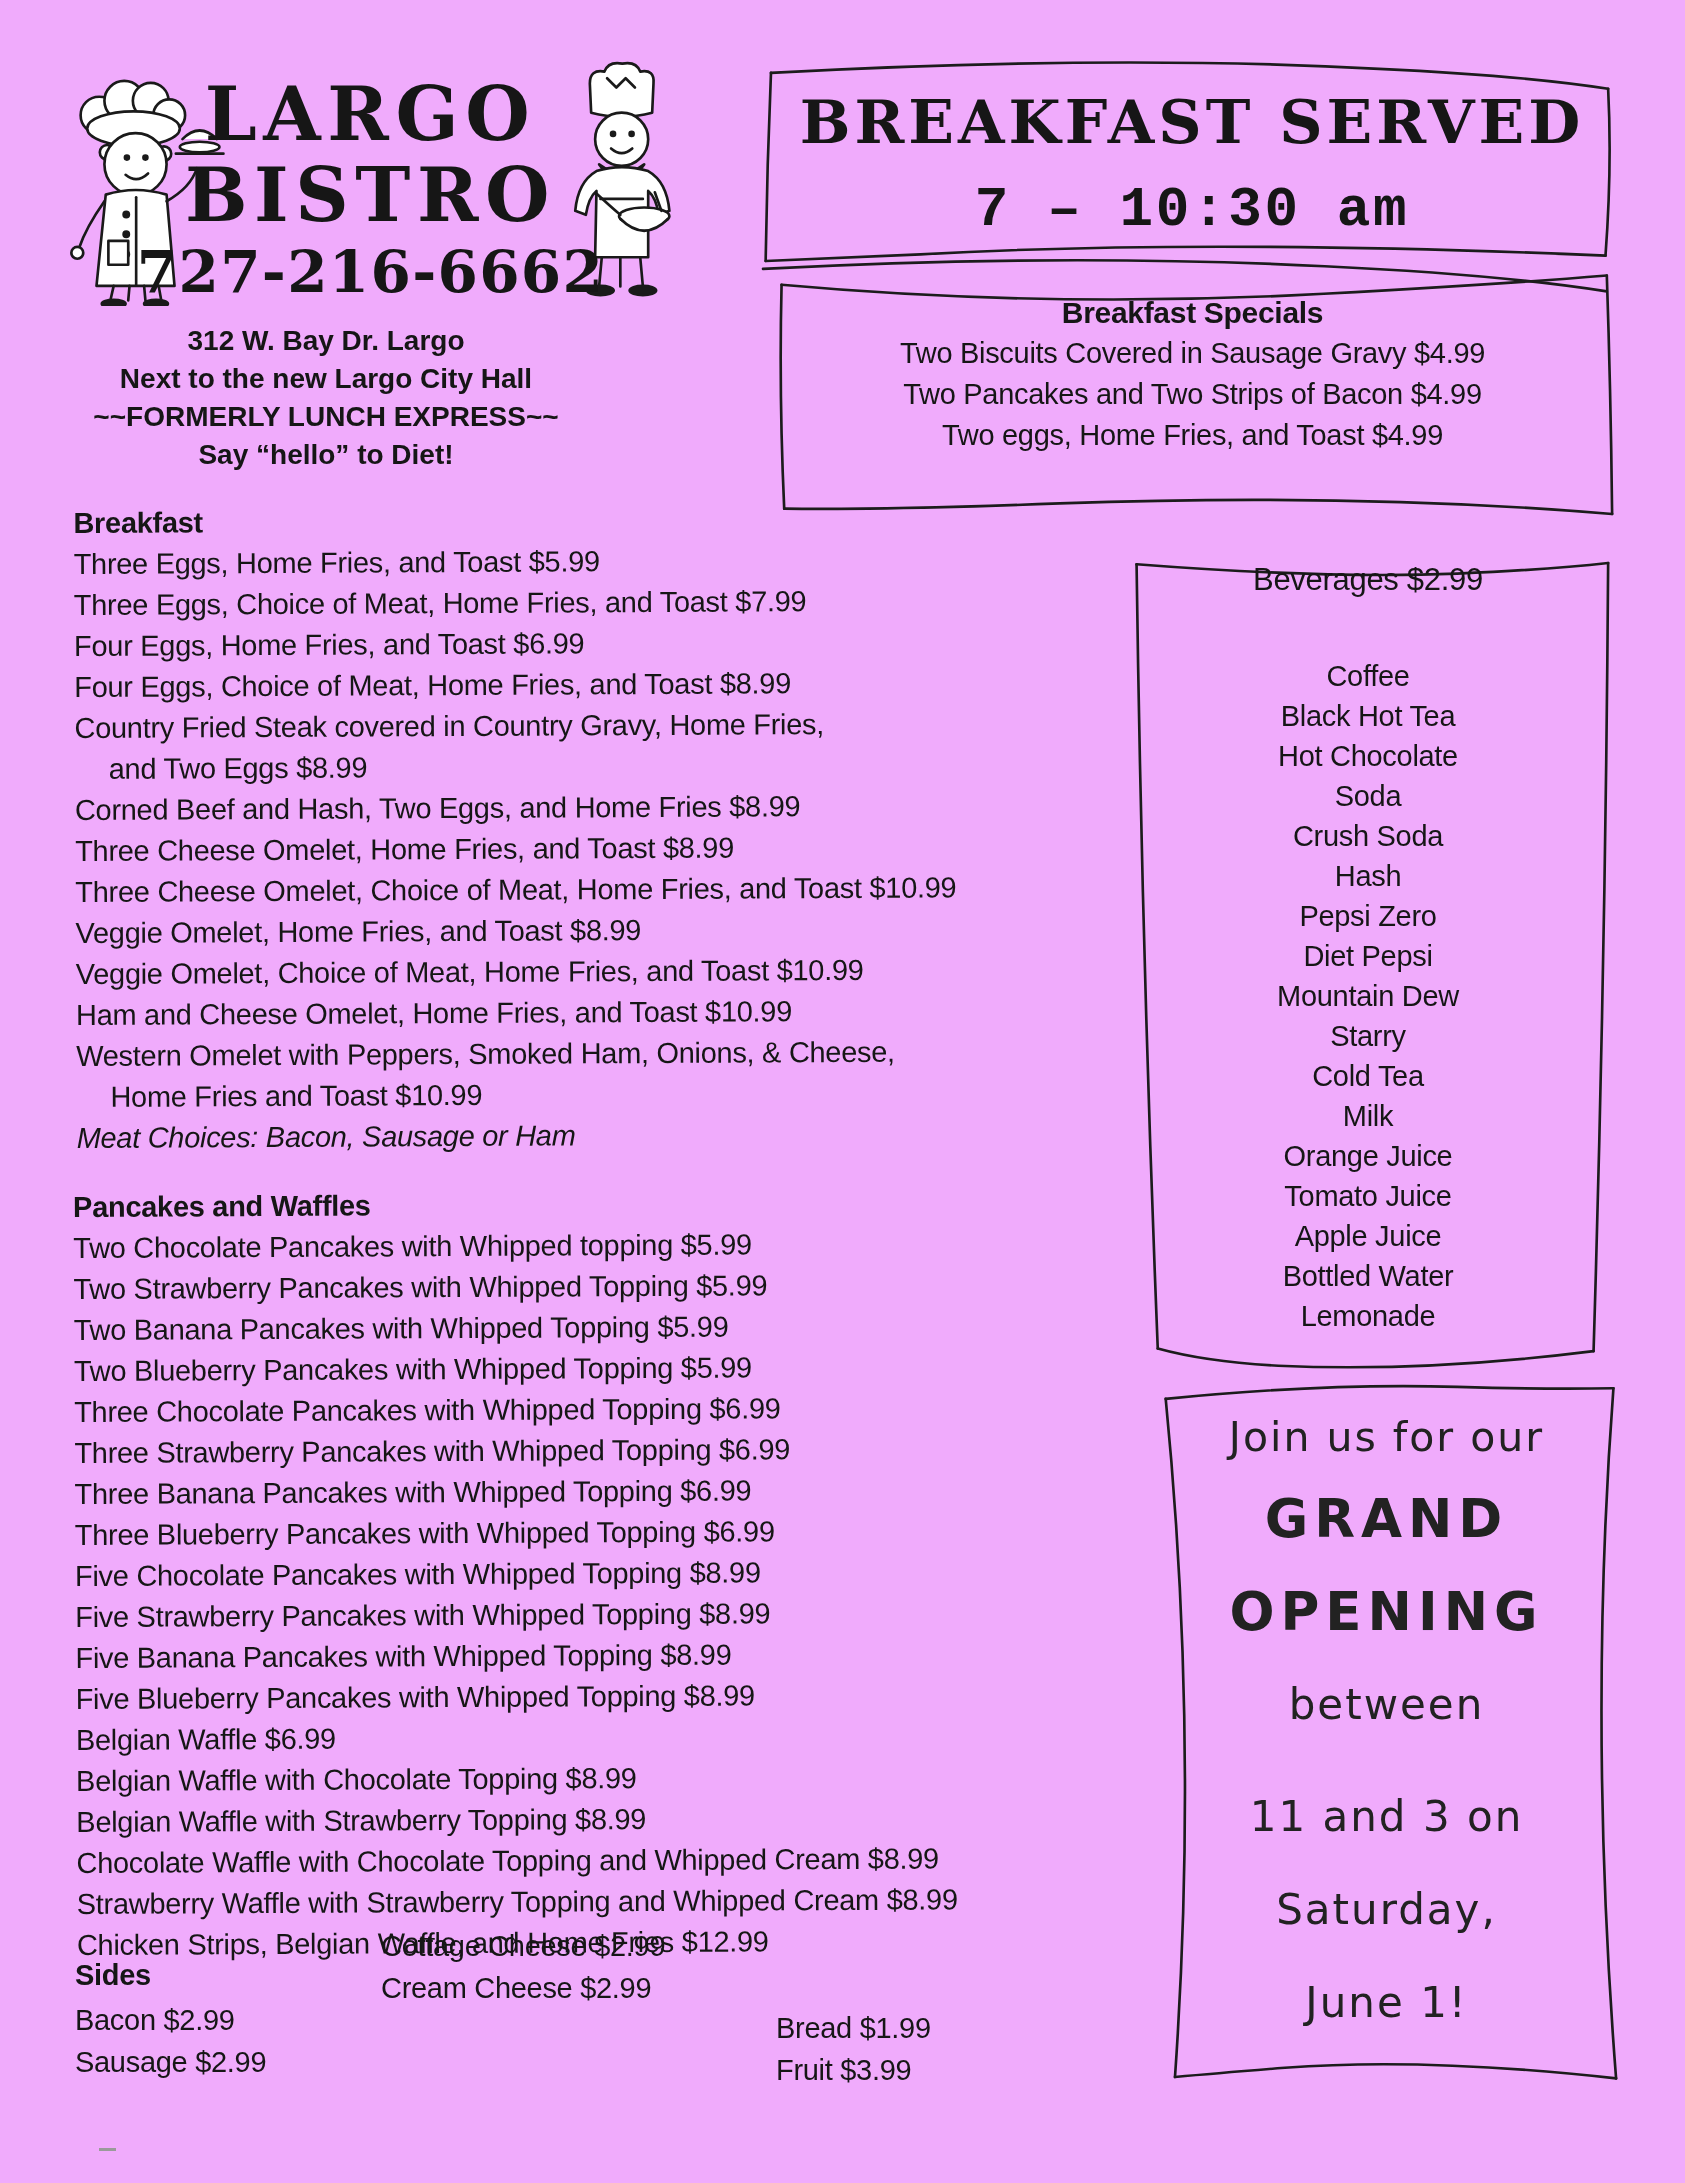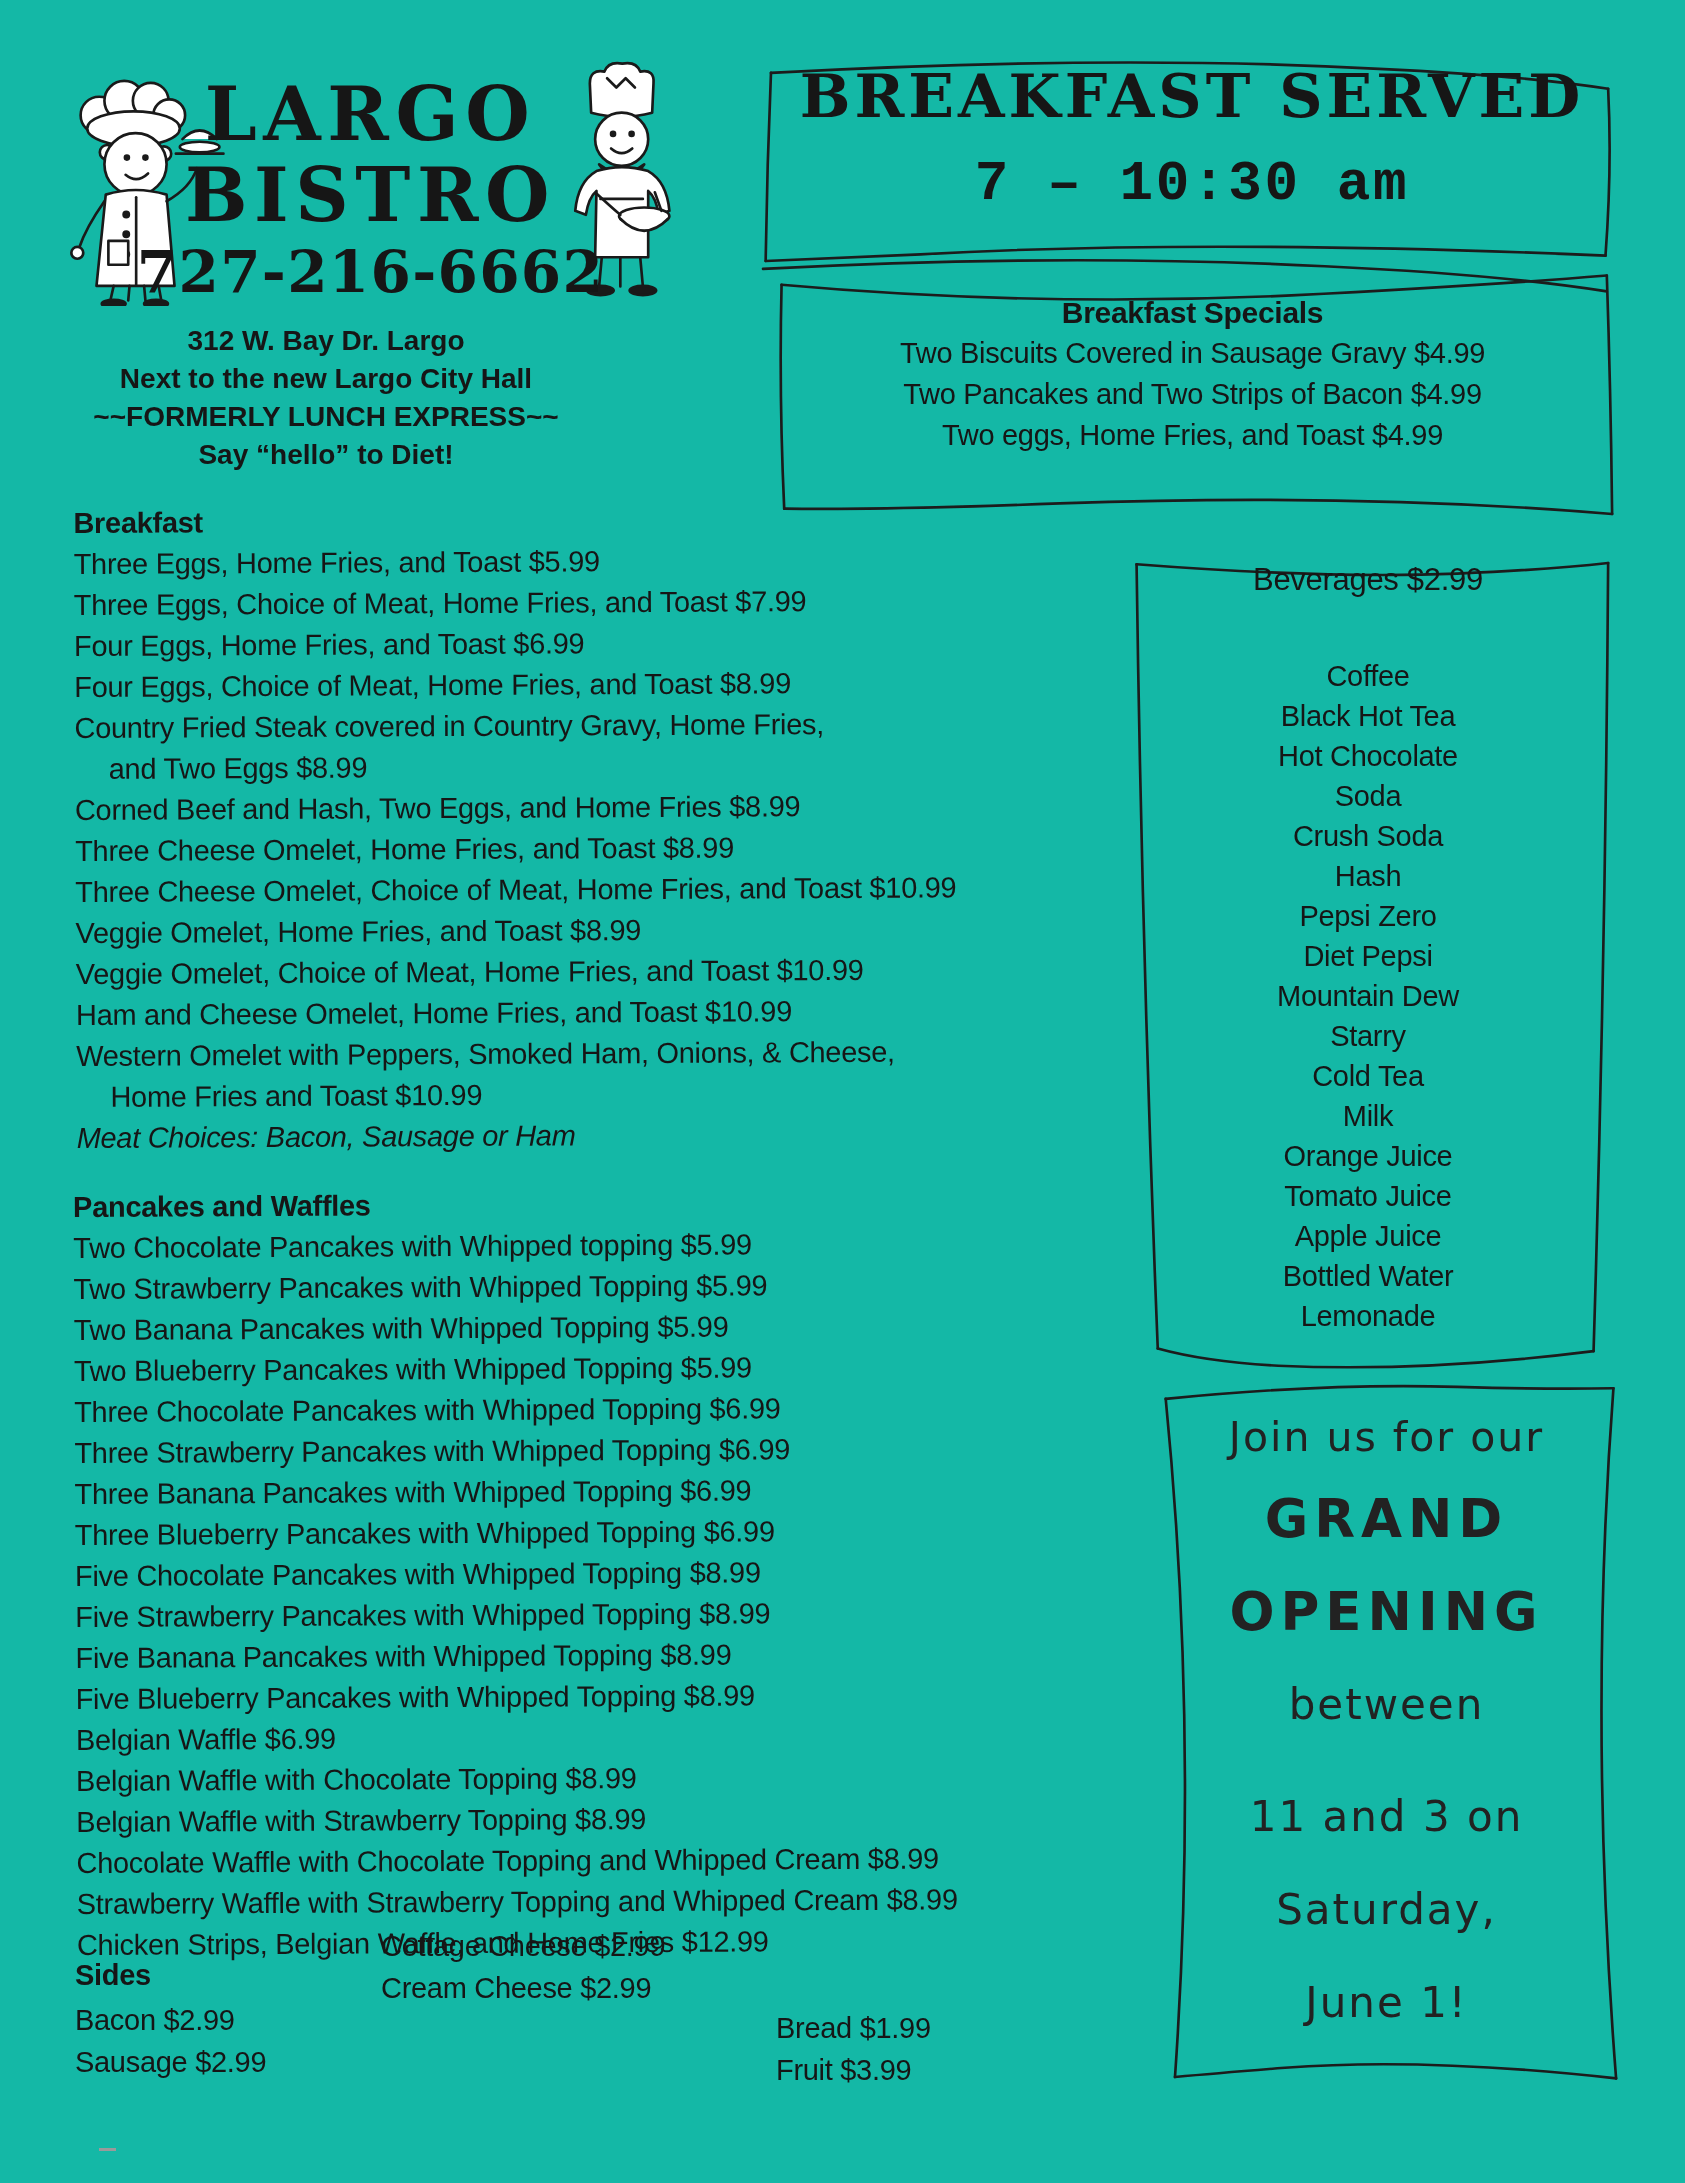--- a/index.html
+++ b/index.html
@@ -1,19 +1,19 @@
 <!DOCTYPE html>
 <html style="font-size:10.6px"><head>
 <meta charset="utf-8">
 <style>
   html,body{margin:0;padding:0;background:#e8e8e8;}
   .page{
     position:relative;
     width:1685px;height:2183px;
-    background:#14b8a6;
+    background:#f0abfc;
     color:#161616;
     font-family:"Liberation Sans",sans-serif;
     overflow:hidden;
   }
   .abs{position:absolute;}
   svg{display:block;}
   
   .menu-block{
     font-size:29px;
     letter-spacing:-0.3px;
@@ -34,21 +34,21 @@
   }
   .logo-text .nm{font-size:74px;letter-spacing:6.6px;}
   .logo-text .ph{font-size:58px;letter-spacing:1.3px;line-height:73px;}
   
   .address{
     left:28px;top:322px;width:596px;
     text-align:center;font-weight:700;font-size:28px;line-height:38px;
   }
   
   .served{
-    left:778px;top:53px;width:828px;text-align:center;
+    left:778px;top:79px;width:828px;text-align:center;
     font-family:"DejaVu Serif",serif;font-weight:700;
   }
   .served .t{font-size:60px;letter-spacing:4px;line-height:87px;white-space:nowrap;}
   .served .h{font-size:56px;letter-spacing:2.6px;line-height:73px;margin-top:8px;font-family:Liberation Mono, monospace;}
   
   .specials{
     left:778px;top:292px;width:829px;text-align:center;
     font-size:29px;line-height:41px;letter-spacing:-0.3px;white-space:nowrap;
   }
   .specials .t{font-weight:700;font-size:30px;}

